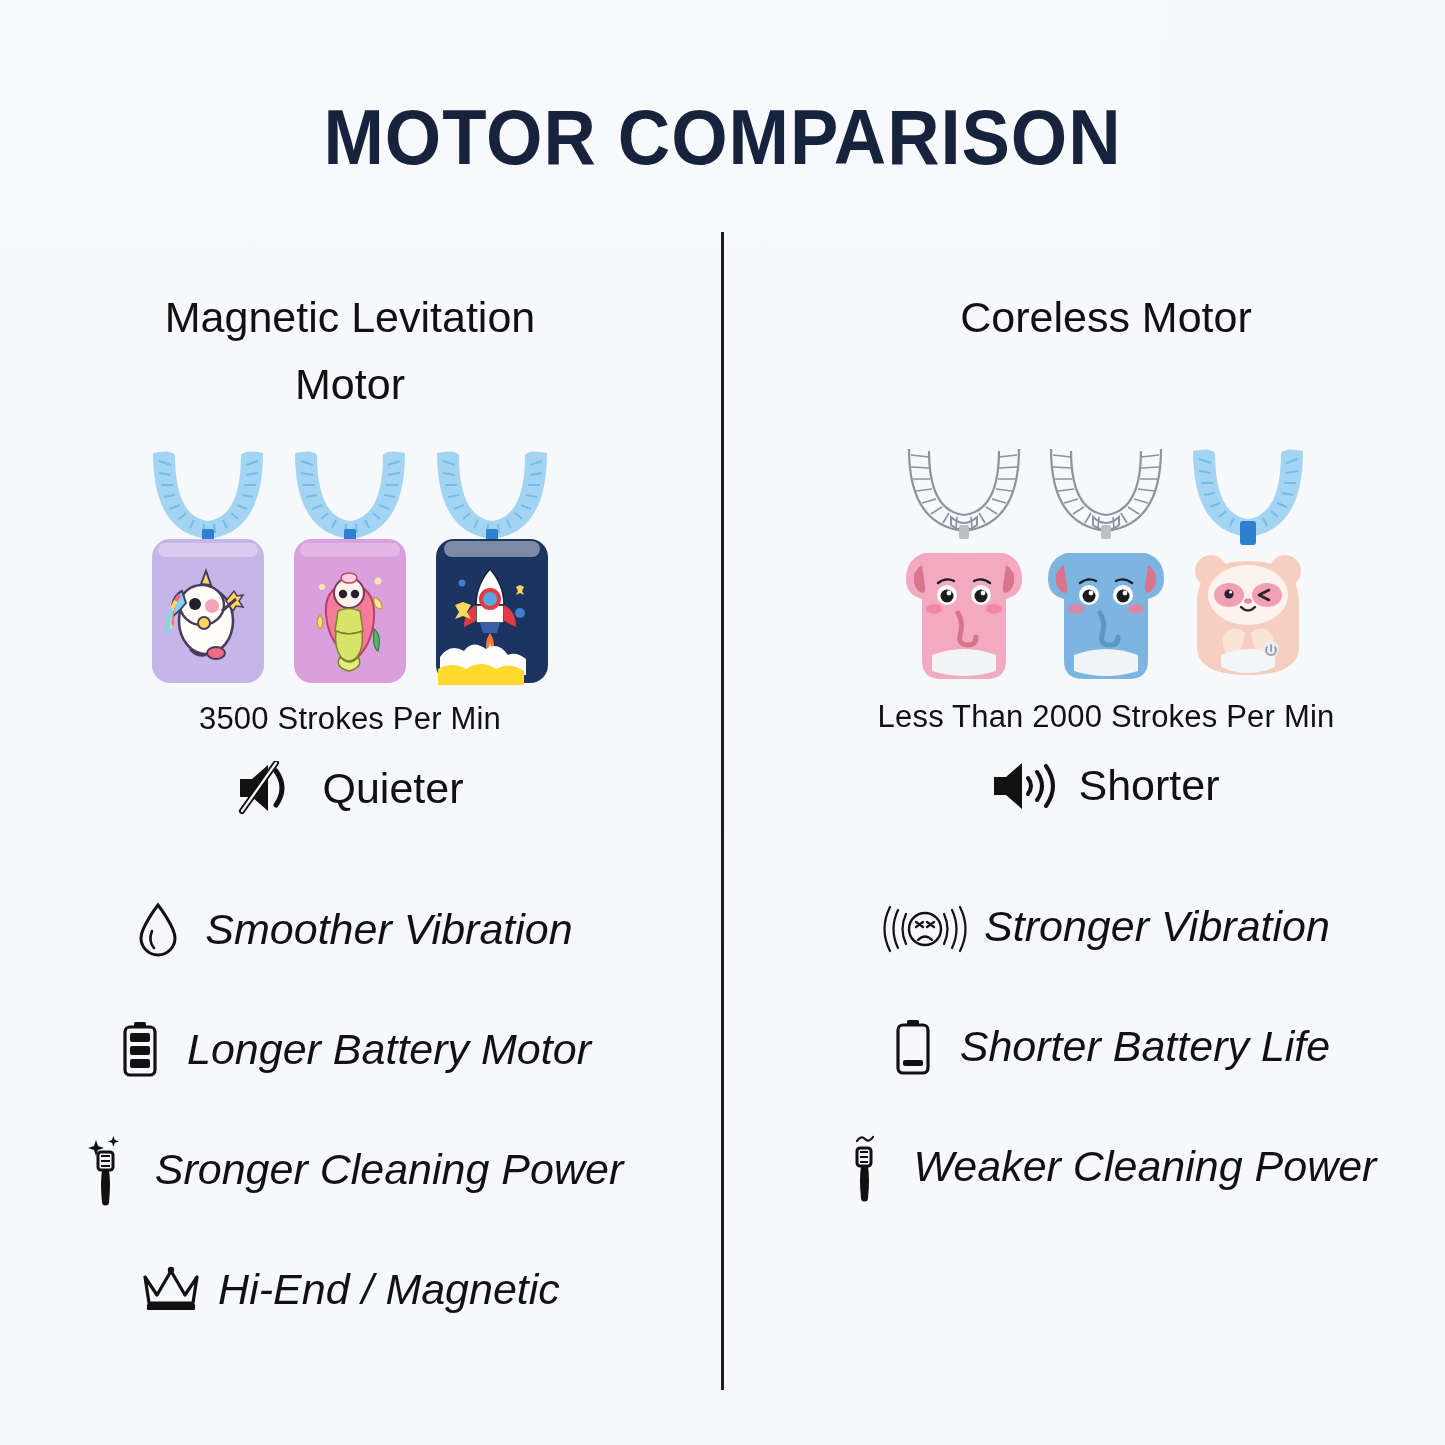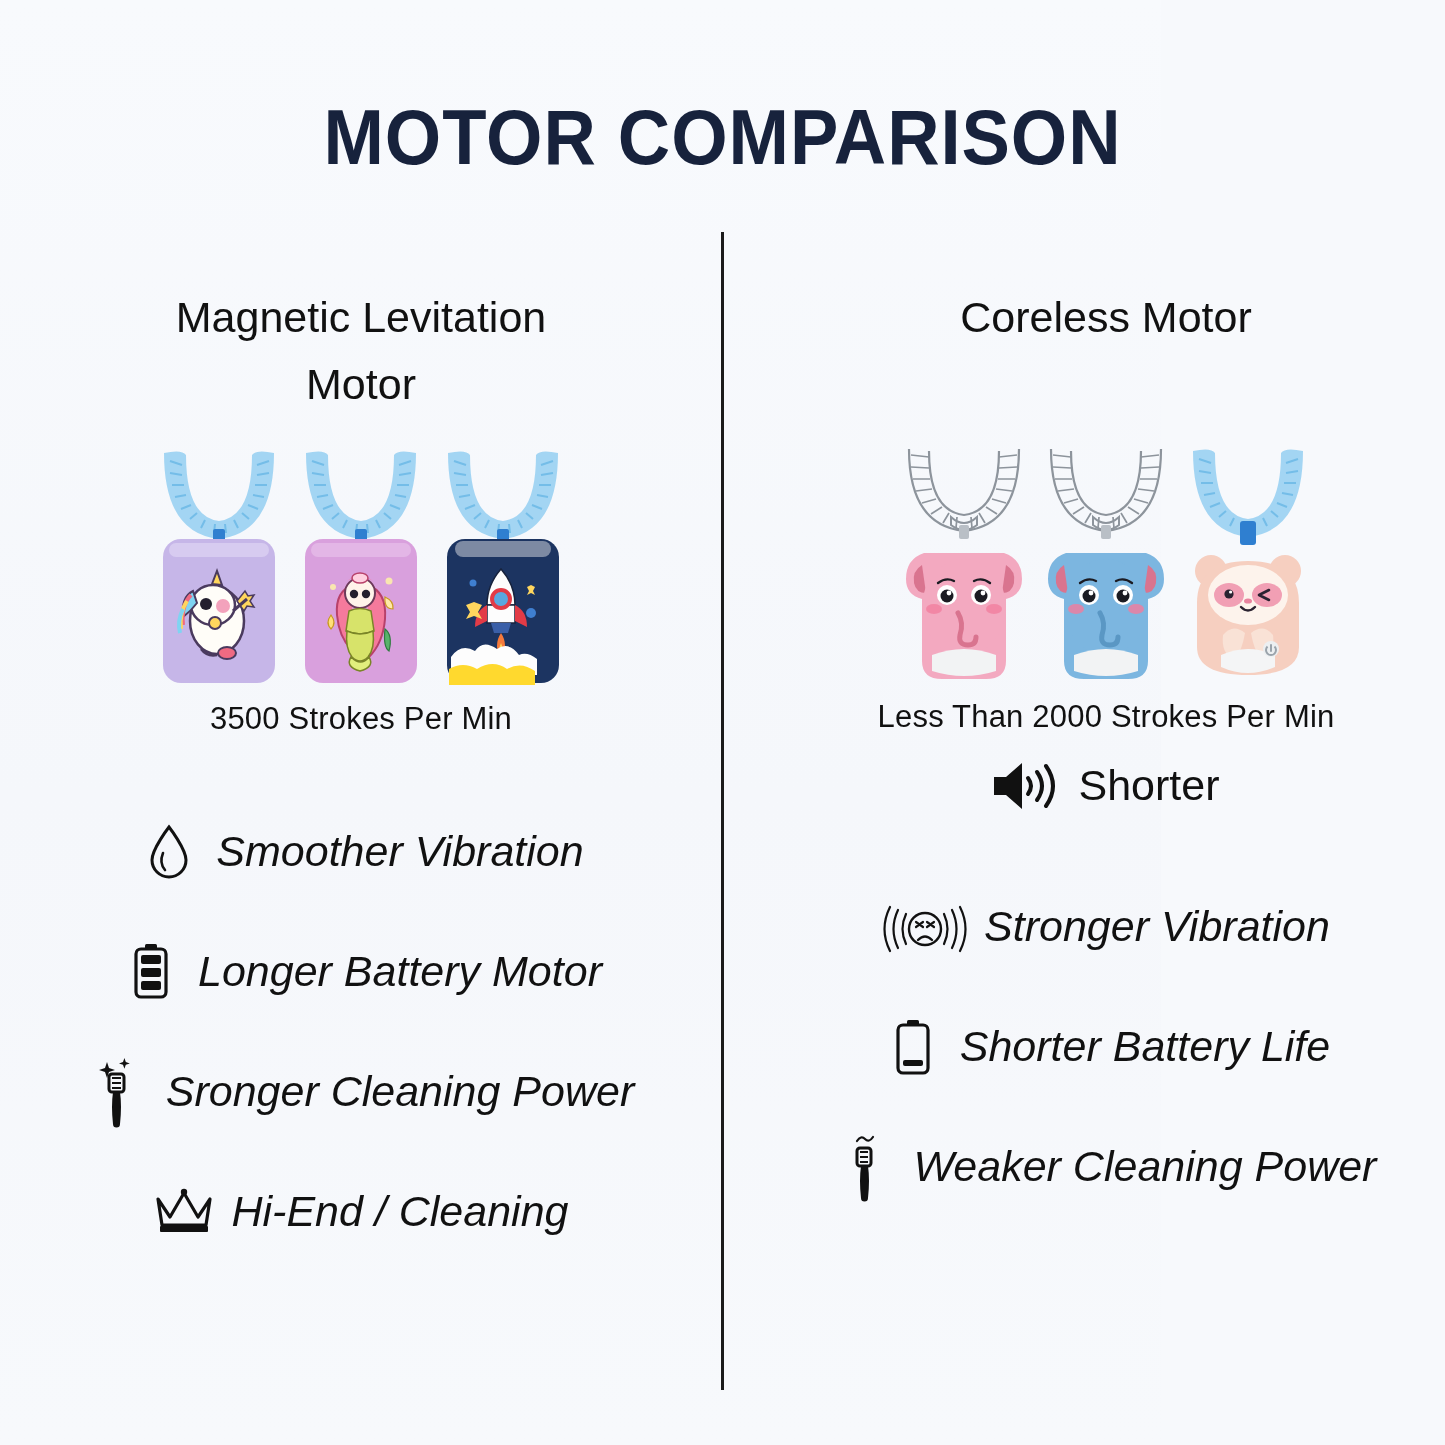--- a/index.html
+++ b/index.html
@@ -48,21 +48,21 @@
     height: 1158px;
     background: #1b1b1b;
   }
 
   
   .col {
     position: absolute;
     top: 284px;
     width: 700px;
   }
-  .col-left  { left: 11px; }
+  .col-left  { left: 0; }
   .col-right { left: 756px; }
 
   .col-header {
     text-align: center;
     font-size: 43px;
     line-height: 1.55;
     font-weight: normal;
     color: #111;
   }
   .col-header.two-line { padding: 0 130px; }
@@ -247,20 +247,31 @@
             <path d="M-10 92 q10 -14 24 -6 q8 -12 22 -2 q12 -8 22 6 q8 -4 18 4 l0 16 l-86 0Z" fill="#fdfdfd"></path>
             <path d="M-12 104 q14 -8 28 0 q16 -10 30 0 q14 -8 28 2 l0 14 l-86 0Z" fill="#ffd92e"></path>
           </g>
         </svg>
       </div>
 
     </div>
 
     <div class="strokes">3500 Strokes Per Min</div>
 
+    <div class="loud-row">
+      <span class="ic">
+        <svg width="64" height="54" viewBox="0 0 64 54">
+          <path d="M4 18 L16 18 L32 4 L32 50 L16 36 L4 36 Z" fill="#111"></path>
+          <path d="M40 10 q12 17 0 34" stroke="#111" stroke-width="5" fill="none" stroke-linecap="round"></path>
+          <path d="M6 50 L40 2" stroke="#111" stroke-width="6" stroke-linecap="round"></path>
+          <path d="M6 50 L40 2" stroke="#f7f9fc" stroke-width="2.2" stroke-linecap="round"></path>
+        </svg>
+      </span>
+      <span class="lbl">Quieter</span>
+    </div>
 
     <div class="features">
 
       <div class="feat">
         <span class="ic">
           <svg width="44" height="56" viewBox="0 0 44 56">
             <path d="M22 4 C22 4 5 26 5 37 a17 17 0 0 0 34 0 C39 26 22 4 22 4Z" fill="none" stroke="#111" stroke-width="3"></path>
             <path d="M16 30 q-4 10 2 17" fill="none" stroke="#111" stroke-width="2.6" stroke-linecap="round"></path>
           </svg>
         </span>
@@ -294,21 +305,21 @@
       </div>
 
       <div class="feat">
         <span class="ic">
           <svg width="62" height="48" viewBox="0 0 62 48">
             <path d="M5 12 L17 30 L31 6 L45 30 L57 12 L53 38 L9 38Z" fill="none" stroke="#111" stroke-width="3.2" stroke-linejoin="round"></path>
             <circle cx="31" cy="5" r="3.2" fill="#111"></circle>
             <rect x="7" y="39" width="48" height="6" rx="1" fill="#111"></rect>
           </svg>
         </span>
-        <span class="lbl">Hi-End / Cleaning</span>
+        <span class="lbl">Hi-End / Magnetic</span>
       </div>
 
     </div>
   </div>
 
   <div class="col col-right">
 
     <div class="col-header">Coreless Motor</div>
 
     <div class="products" style="margin-top:82px;">

